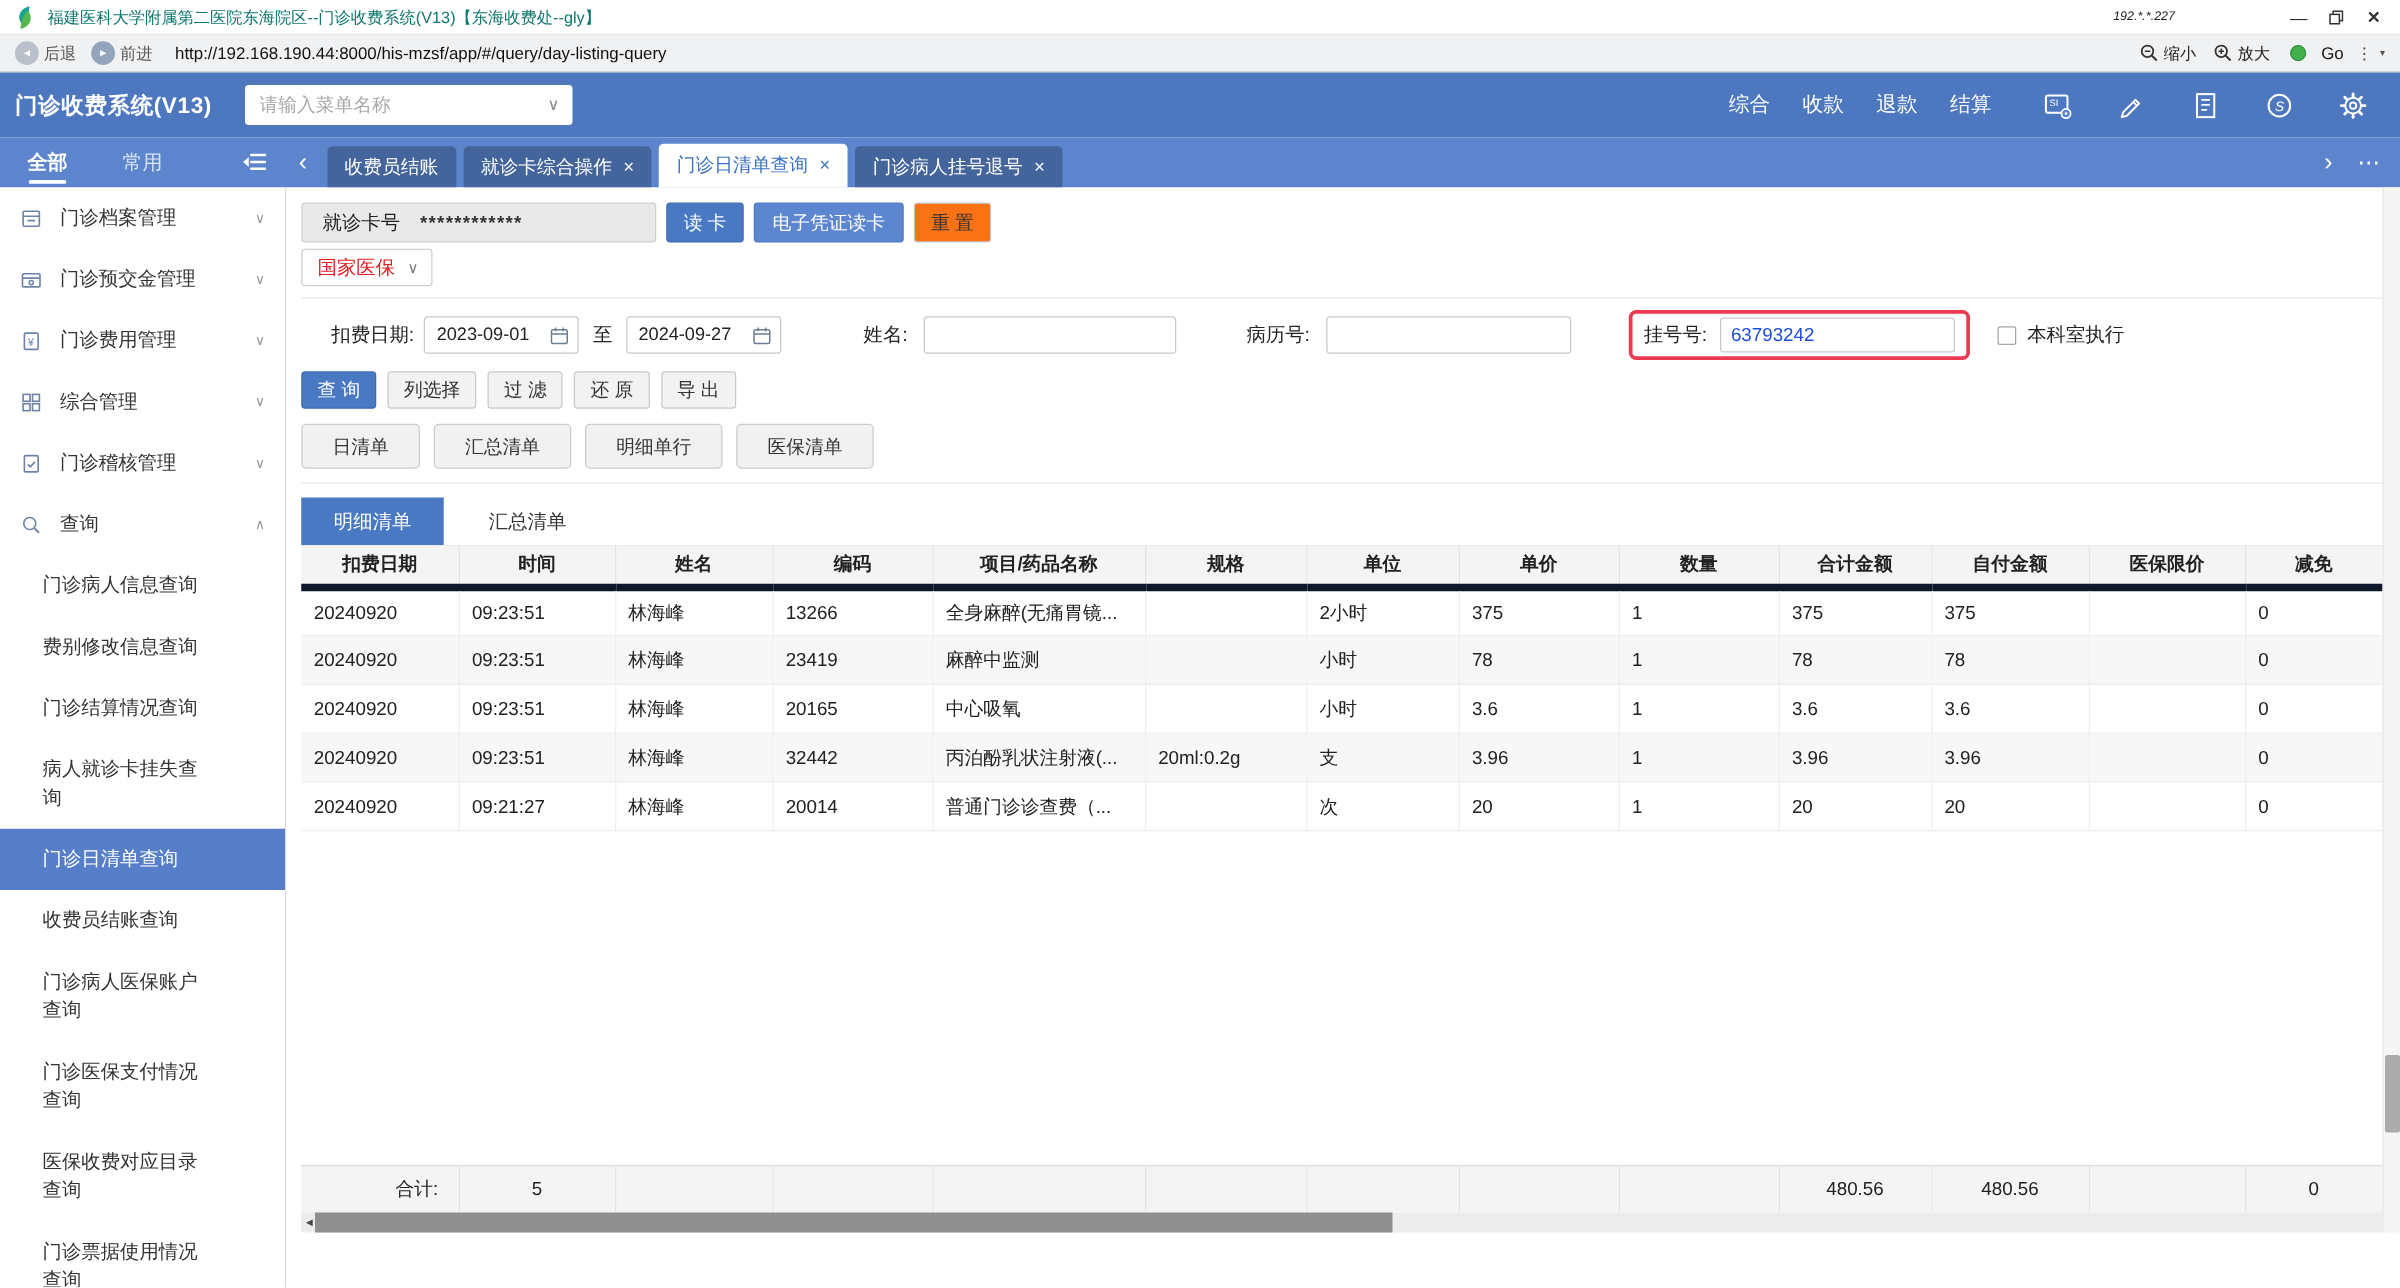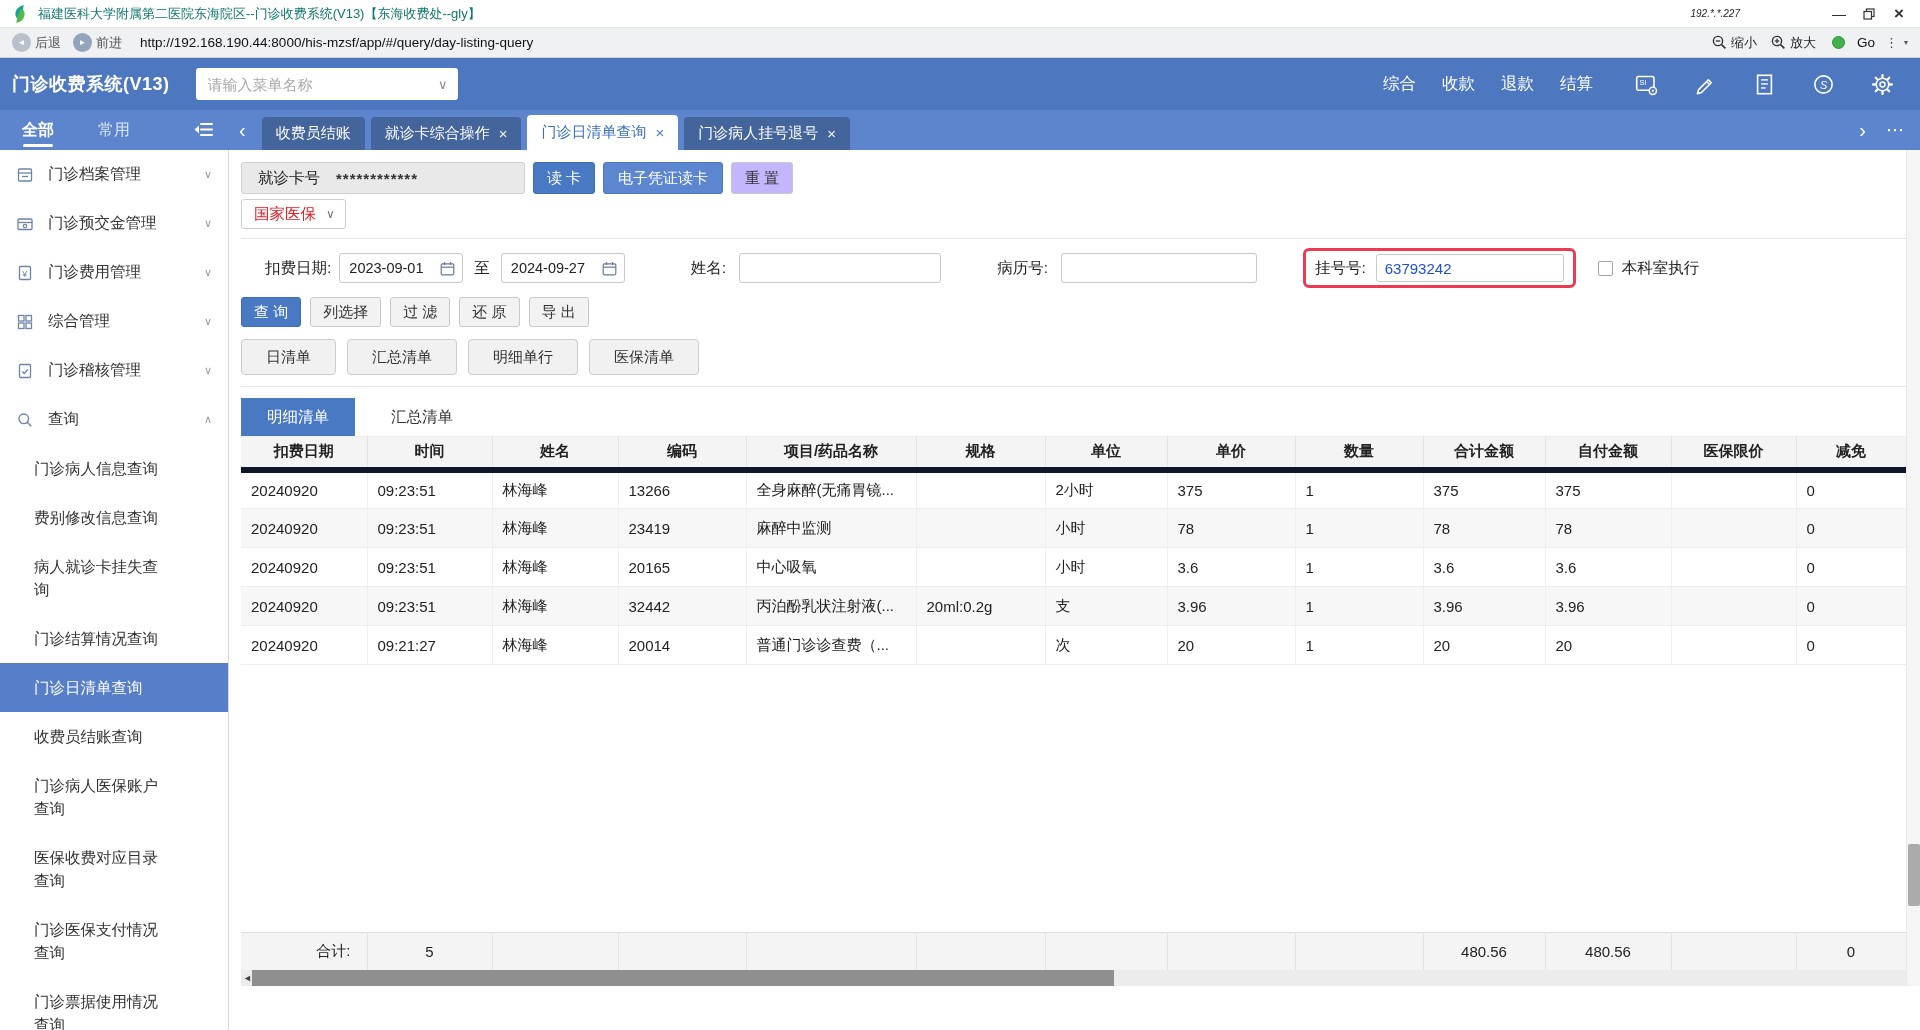--- a/index.html
+++ b/index.html
@@ -70,21 +70,21 @@
 
   .content { flex:1; display:flex; flex-direction:column; padding-left:12px; background:#fff; position:relative; }
 
   .row-card { margin-top:12px; display:flex; align-items:center; }
   .cardbox { height:32px; display:flex; align-items:center; background:#e9e9e9; border:1px solid #d0d0d0; border-radius:3px; }
   .cardbox .clabel { padding:0 16px; font-size:15.5px; color:#222; }
   .cardbox .cvalue { width:188px; font-size:15px; font-weight:bold; color:#333; letter-spacing:1px; }
   .btn { height:32px; display:inline-flex; align-items:center; justify-content:center; border-radius:3px; font-size:15px; border:1px solid transparent; cursor:default; white-space:nowrap; }
   .btn-blue { background:#4a79c4; color:#fff; border-color:#3f6cb4; }
   .btn-blue2 { background:#5d86d0; color:#fff; border-color:#4f78c2; }
-  .btn-gray { background:#c4b5fd; color:#333; border-color:#c9c9c9; }
+  .btn-gray { background:#f97316; color:#333; border-color:#c9c9c9; }
   .row-card .btn { margin-left:8px; }
   .w60 { width:62px; } .pad14 { padding:0 14px; }
 
   .row-ins { margin-top:5px; }
   .ins-select { display:inline-flex; align-items:center; gap:10px; height:30px; padding:0 10px 0 12px; border:1px solid #cfcfcf; border-radius:3px; background:#fff; }
   .ins-select .ilabel { color:#e51c23; font-size:15.5px; }
   .ins-select .ichev { color:#777; font-size:12px; }
 
   .divider { border:none; border-top:1px solid #e6e6e6; margin-top:9px; }
 
@@ -329,33 +329,33 @@
         </svg>
         <span class="glabel">查询</span>
         <span class="gchev">∧</span>
       </div>
       <div>
 
           <div class="sub-item">门诊病人信息查询</div>
 
           <div class="sub-item">费别修改信息查询</div>
 
+          <div class="sub-item">门诊结算情况查询</div>
+
           <div class="sub-item">病人就诊卡挂失查询</div>
 
-          <div class="sub-item">门诊结算情况查询</div>
-
           <div class="sub-item active">门诊日清单查询</div>
 
           <div class="sub-item">收费员结账查询</div>
 
           <div class="sub-item">门诊病人医保账户查询</div>
 
+          <div class="sub-item">门诊医保支付情况查询</div>
+
           <div class="sub-item">医保收费对应目录查询</div>
-
-          <div class="sub-item">门诊医保支付情况查询</div>
 
           <div class="sub-item">门诊票据使用情况查询</div>
         </div>
     </div>
 
     <div class="content">
 
       <div class="row-card">
         <div class="cardbox">
           <span class="clabel">就诊卡号</span>

